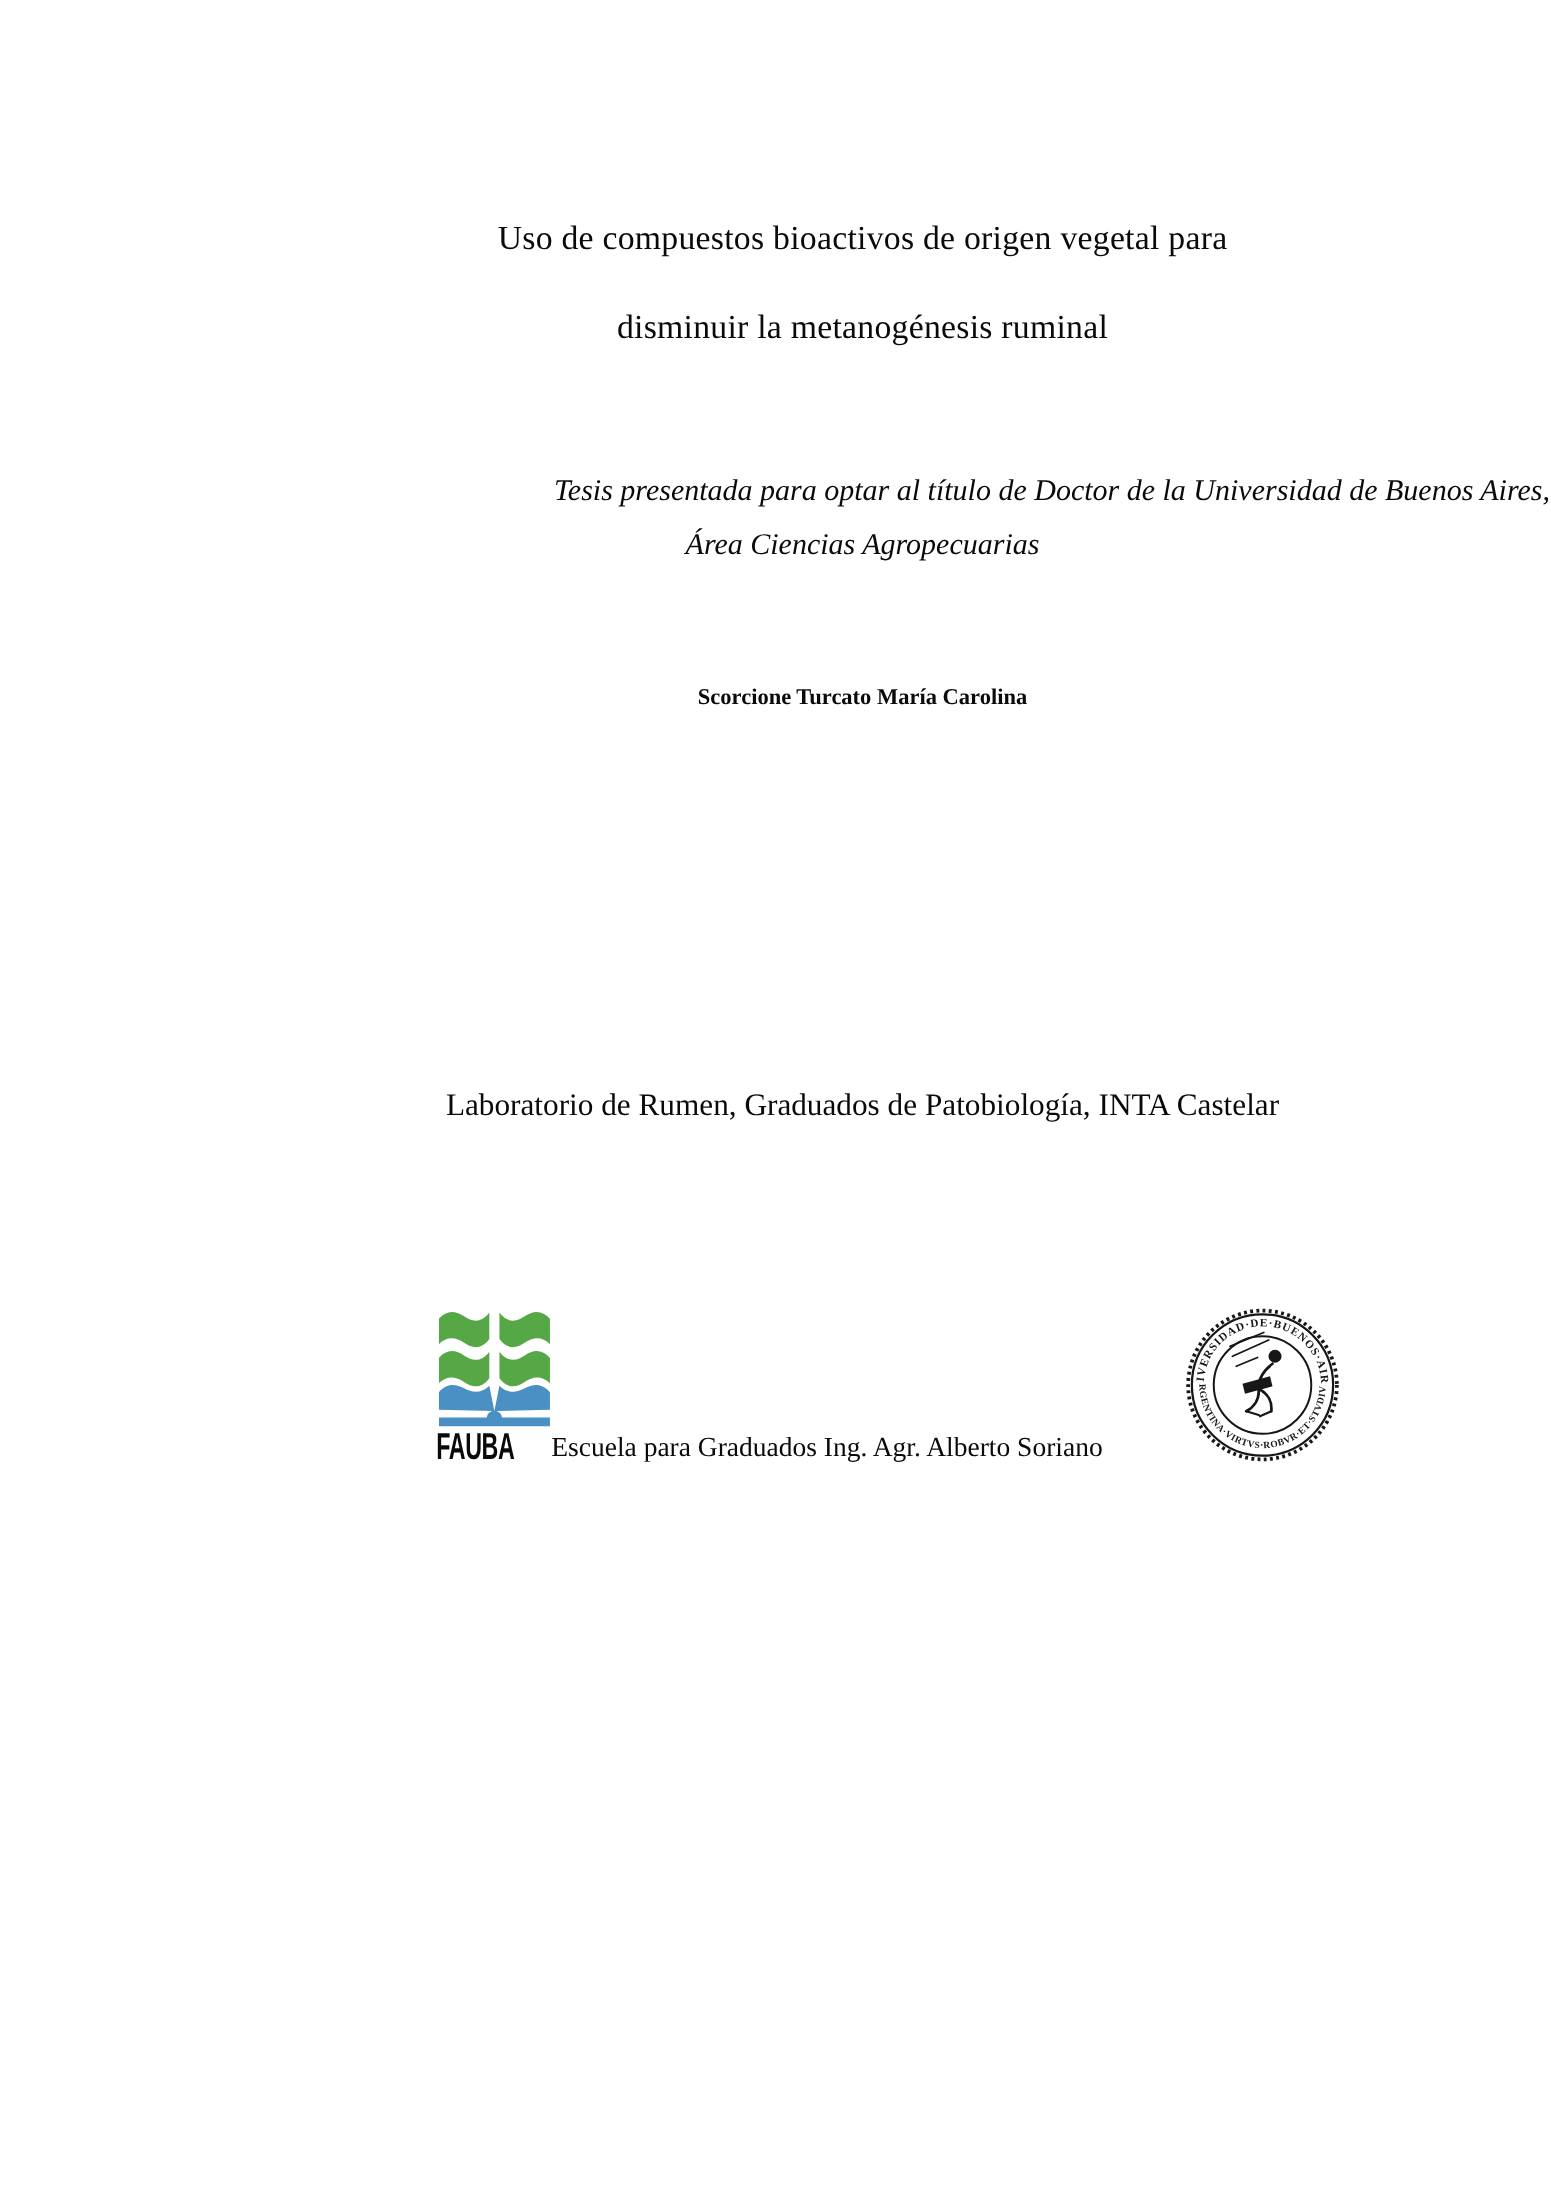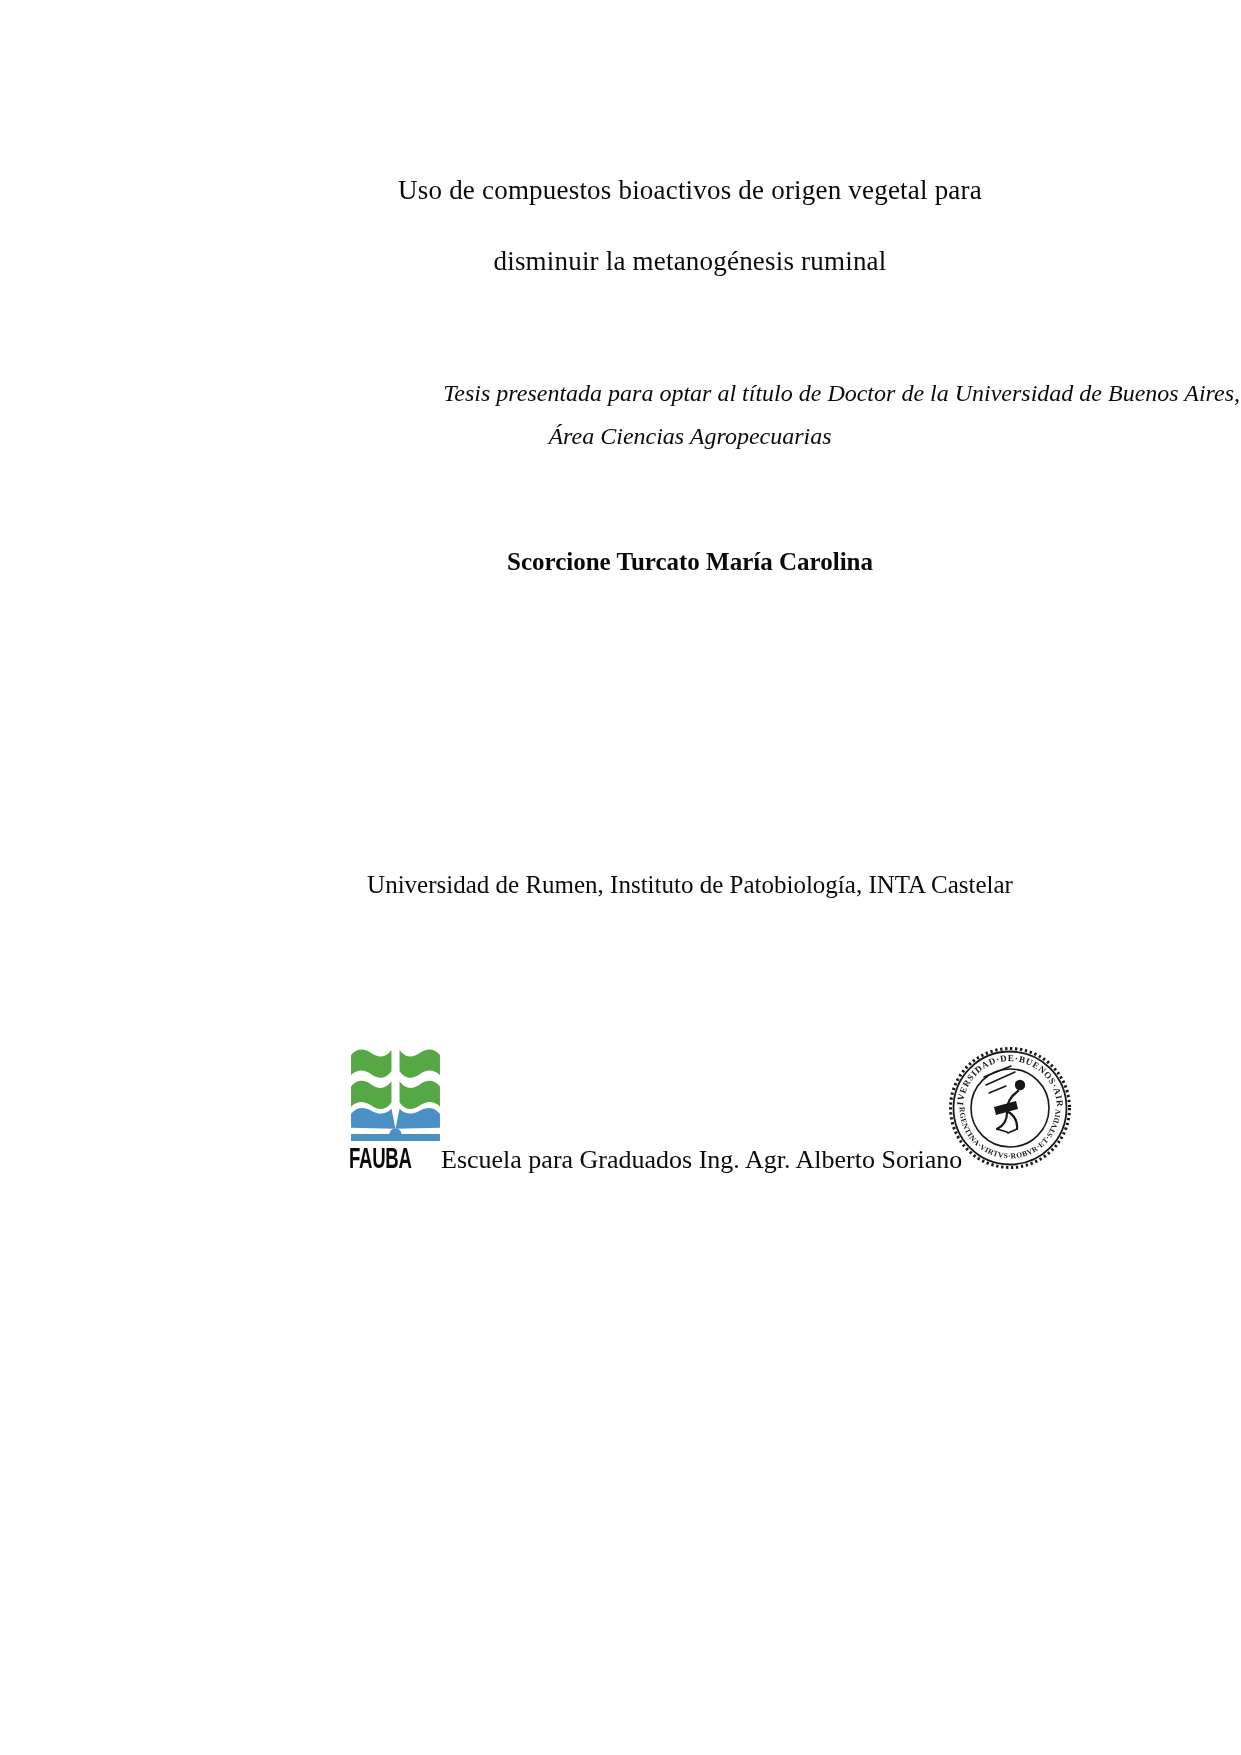--- a/index.html
+++ b/index.html
@@ -19,53 +19,53 @@
     text-align:center;
     line-height:1.25;
     white-space:nowrap;
   }
   .title{font-weight:normal;font-size:27px;letter-spacing:0.2px;}
   .t1{top:174px;}
   .t2{top:245px;}
   .thesis{font-style:italic;font-size:24px;}
   .th1{top:378px;text-align:right;}
   .th2{top:421px;text-align:center;}
-  .author{font-weight:bold;font-size:25px;top:546px;}
+  .author{font-weight:bold;font-size:18px;top:546px;}
   .degree{font-weight:bold;font-size:25px;top:618px;}
   .work{font-size:25px;}
   .w1{top:806px;}
   .w2{top:869px;}
   
   .fauba-logo{position:absolute;left:351px;top:1046px;}
   .fauba-word{
     position:absolute;left:349px;top:1141px;
     font-family:"Liberation Sans", sans-serif;
     font-weight:700;font-size:30px;letter-spacing:-0.5px;
     transform:scaleX(0.62);transform-origin:left top;
     white-space:nowrap;
   }
-  .school-line{position:absolute;font-size:26px;white-space:nowrap;line-height:1.1;}
+  .school-line{position:absolute;font-size:22px;white-space:nowrap;line-height:1.1;}
   .sl1{left:441px;top:1146px;}
   .sl2{left:437px;top:1172px;}
   .uba-seal{position:absolute;left:948px;top:1046px;}
 </style>
 </head>
 <body>
 
 <div class="page">
 
   <div class="cline title t1">Uso de compuestos bioactivos de origen vegetal para</div>
   <div class="cline title t2">disminuir la metanogénesis ruminal</div>
 
   <div class="cline thesis th1">Tesis presentada para optar al título de Doctor de la Universidad de Buenos Aires,</div>
   <div class="cline thesis th2">Área Ciencias Agropecuarias</div>
 
   <div class="cline author">Scorcione Turcato María Carolina</div>
 
-  <div class="cline work w2">Universidad de Rumen, Instituto de Patobiología, INTA Castelar</div>
+  <div class="cline work w2">Laboratorio de Rumen, Graduados de Patobiología, INTA Castelar</div>
 
   <svg class="fauba-logo" width="89" height="96" viewBox="0 0 88 95" aria-hidden="true">
 
     <path d="M0,9 C6,2 13,2 20,7 C27,12 34,12 40,4 L40,25 C34,33 27,33 20,28 C13,23 6,23 0,29 Z" fill="#55a845"></path>
     <path d="M88,9 C82,2 75,2 68,7 C61,12 54,12 48,4 L48,25 C54,33 61,33 68,28 C75,23 82,23 88,29 Z" fill="#55a845"></path>
     <path d="M0,40 C6,33 13,33 20,38 C27,43 34,43 40,35 L40,56 C34,64 27,64 20,59 C13,54 6,54 0,60 Z" fill="#55a845"></path>
     <path d="M88,40 C82,33 75,33 68,38 C61,43 54,43 48,35 L48,56 C54,64 61,64 68,59 C75,54 82,54 88,60 Z" fill="#55a845"></path>
 
     <path d="M0,67 C6,60 13,60 20,64 C27,68 34,68 40,62 L44,82 L0,81 Z" fill="#4a90c5"></path>
     <path d="M88,67 C82,60 75,60 68,64 C61,68 54,68 48,62 L44,82 L88,81 Z" fill="#4a90c5"></path>

